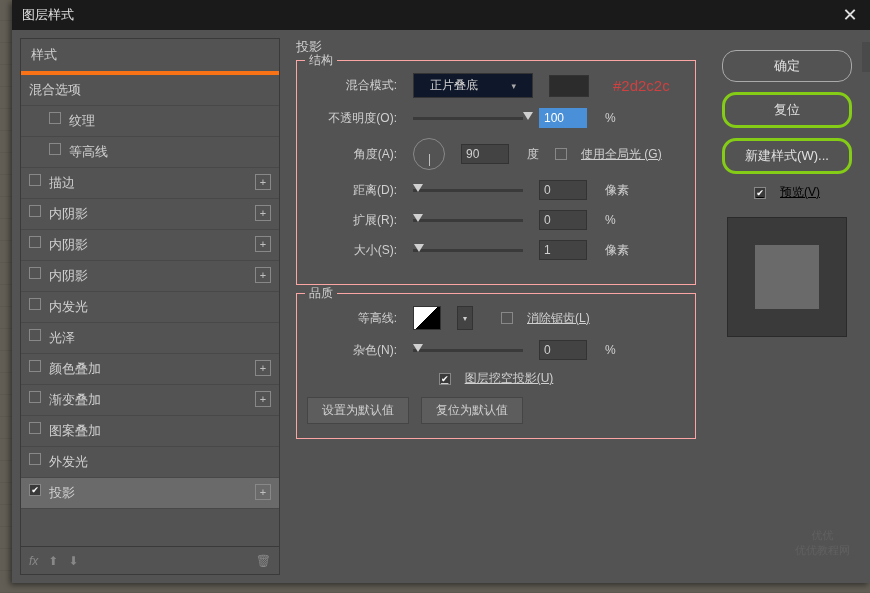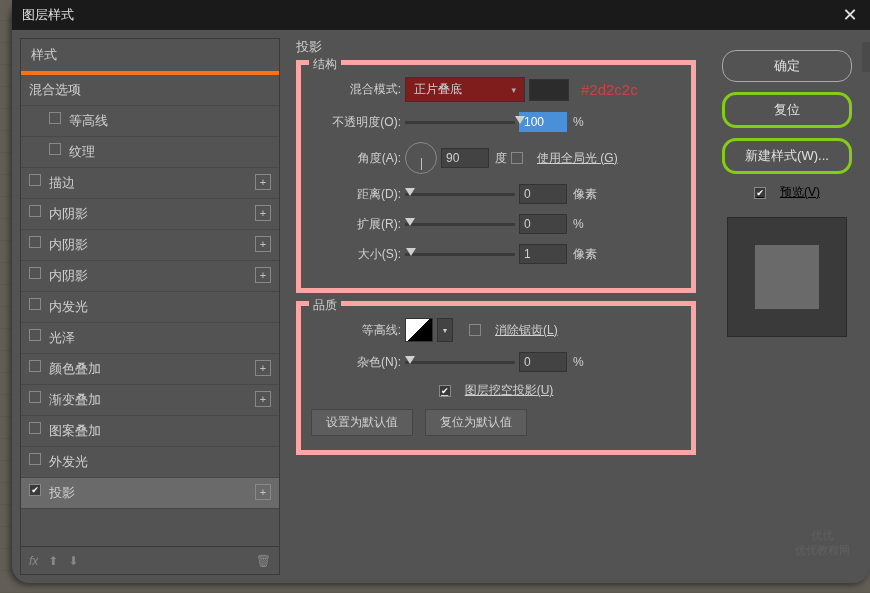--- a/index.html
+++ b/index.html
@@ -1,40 +1,40 @@
 <!DOCTYPE html>
 <html><head>
 <meta charset="utf-8">
 <style>
 * { box-sizing: border-box; margin: 0; padding: 0; font-family: "Microsoft YaHei", sans-serif; }
 body { background: #4a4a4a; width: 870px; height: 593px; overflow: hidden; position: relative; }
 .bg-texture { position: absolute; inset: 0; background: repeating-linear-gradient(0deg, #8a7d5e 0, #8a7d5e 1px, #9b8e6f 1px, #9b8e6f 22px), repeating-linear-gradient(90deg, #8a7d5e 0, #8a7d5e 1px, transparent 1px, transparent 22px); opacity: 0.3; }
-.dialog { position: absolute; top: 0; left: 12px; right: 0; bottom: 10px; background: #535353; box-shadow: -2px 2px 6px rgba(0,0,0,0.5); border-radius: 17px; }
+.dialog { position: absolute; top: 0; left: 12px; right: 0; bottom: 10px; background: #535353; box-shadow: -2px 2px 6px rgba(0,0,0,0.5); }
 .titlebar { height: 30px; background: #1a1a1a; display: flex; align-items: center; justify-content: space-between; padding: 0 10px; }
 .titlebar-text { color: #e0e0e0; font-size: 13px; }
 .close-btn { color: #e0e0e0; font-size: 18px; cursor: pointer; width: 20px; text-align: center; }
 .body { display: flex; height: calc(100% - 30px); padding: 8px; gap: 8px; }
 .left-panel { width: 260px; display: flex; flex-direction: column; }
 .styles-list { flex: 1; border: 1px solid #3a3a3a; background: #535353; }
 .style-header { padding: 7px 10px; color: #d0d0d0; font-size: 13px; border-bottom: 4px solid #f97316; }
 .style-row { display: flex; align-items: flex-start; padding: 6px 8px; border-bottom: 1px solid #484848; color: #d0d0d0; font-size: 13px; cursor: pointer; }
 .style-row.indented { padding-left: 28px; }
 .style-row.selected { background: #6a6a6a; }
 .chk { width: 12px; height: 12px; border: 1px solid #888; margin-right: 8px; display: inline-flex; align-items: center; justify-content: center; font-size: 9px; color: #fff; }
 .chk.checked { background: #3a3a3a; }
 .plus-btn { margin-left: auto; width: 16px; height: 16px; border: 1px solid #888; display: flex; align-items: center; justify-content: center; font-size: 11px; color: #c0c0c0; }
 .left-footer { height: 28px; border: 1px solid #3a3a3a; border-top: none; display: flex; align-items: center; padding: 0 8px; gap: 10px; color: #888; font-size: 12px; }
 .left-footer .trash { margin-left: auto; }
 .center-panel { flex: 1; padding: 0 8px; color: #d0d0d0; font-size: 13px; }
 .section-title { margin-bottom: 4px; font-size: 13px; }
-.fieldset { border: 5px solid #fca5a5; padding: 12px 10px 14px; margin-bottom: 8px; position: relative; }
+.fieldset { border: 1px solid #fca5a5; padding: 12px 10px 14px; margin-bottom: 8px; position: relative; }
 .fieldset-label { position: absolute; top: -9px; left: 8px; background: #535353; padding: 0 4px; font-size: 12px; }
-.form-row { display: flex; align-items: center; margin-bottom: 10px; gap: 4px; }
+.form-row { display: flex; align-items: center; margin-bottom: 10px; gap: 16px; }
 .form-label { width: 90px; text-align: right; font-size: 12px; }
-.dropdown { background: #7f1d1d; border: 1px solid #333; padding: 3px 8px; min-width: 120px; display: flex; align-items: center; justify-content: space-between; font-size: 12px; }
+.dropdown { background: #0f172a; border: 1px solid #333; padding: 3px 16px; min-width: 120px; display: flex; align-items: center; justify-content: space-between; font-size: 12px; }
 .dropdown .arrow { font-size: 9px; color: #aaa; }
 .color-swatch { width: 40px; height: 22px; background: #2d2c2c; border: 1px solid #333; }
 .hex-annotation { color: #d04040; font-size: 15px; margin-left: 8px; }
 .slider { flex: 1; max-width: 110px; height: 3px; background: #3a3a3a; position: relative; }
 .slider-thumb { position: absolute; top: -5px; width: 0; height: 0; border-left: 5px solid transparent; border-right: 5px solid transparent; border-top: 8px solid #d0d0d0; }
 .num-input { width: 48px; background: #434343; border: 1px solid #333; color: #d0d0d0; padding: 2px 4px; font-size: 12px; text-align: left; }
 .num-input.highlighted { border: 1px solid #4a90d9; background: #4a90d9; color: #fff; }
 .unit { font-size: 12px; margin-left: 2px; }
 .angle-dial { width: 32px; height: 32px; border: 1px solid #888; border-radius: 50%; position: relative; }
 .angle-dial::after { content: ''; position: absolute; top: 50%; left: 50%; width: 1px; height: 12px; background: #c0c0c0; transform-origin: top; transform: rotate(0deg); }
@@ -65,25 +65,25 @@
 
     <div class="left-panel">
       <div class="styles-list">
         <div class="style-header">样式</div>
         <div class="style-row">
           <span>混合选项</span>
         </div>
         <div id="style-items">
             <div class="style-row indented">
               <span class="chk"></span>
+              <span>纹理</span>
+            </div>
+            <div class="style-row indented">
+              <span class="chk"></span>
               <span>等高线</span>
-            </div>
-            <div class="style-row indented">
-              <span class="chk"></span>
-              <span>纹理</span>
             </div>
             <div class="style-row">
               <span class="chk"></span>
               <span>描边</span>
               <span class="plus-btn">+</span>
             </div>
             <div class="style-row">
               <span class="chk"></span>
               <span>内阴影</span>
               <span class="plus-btn">+</span>

